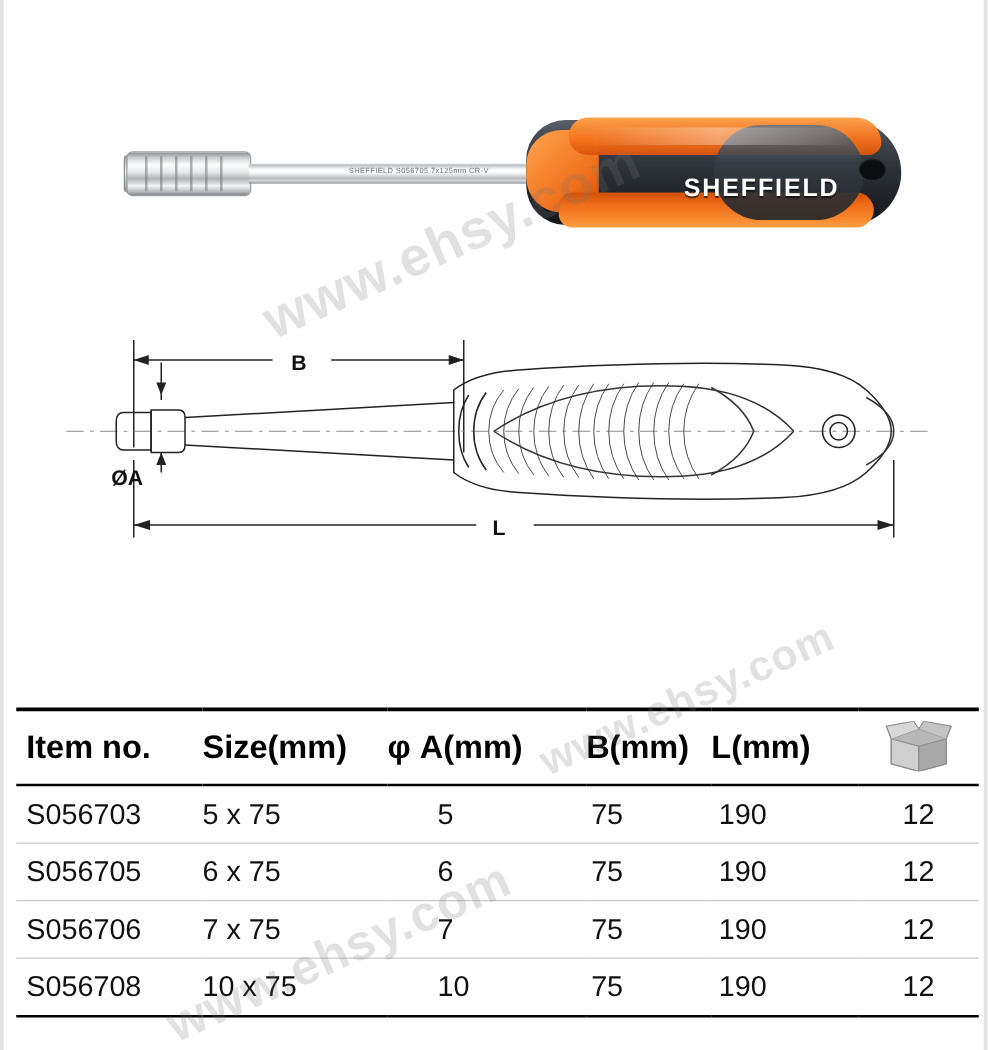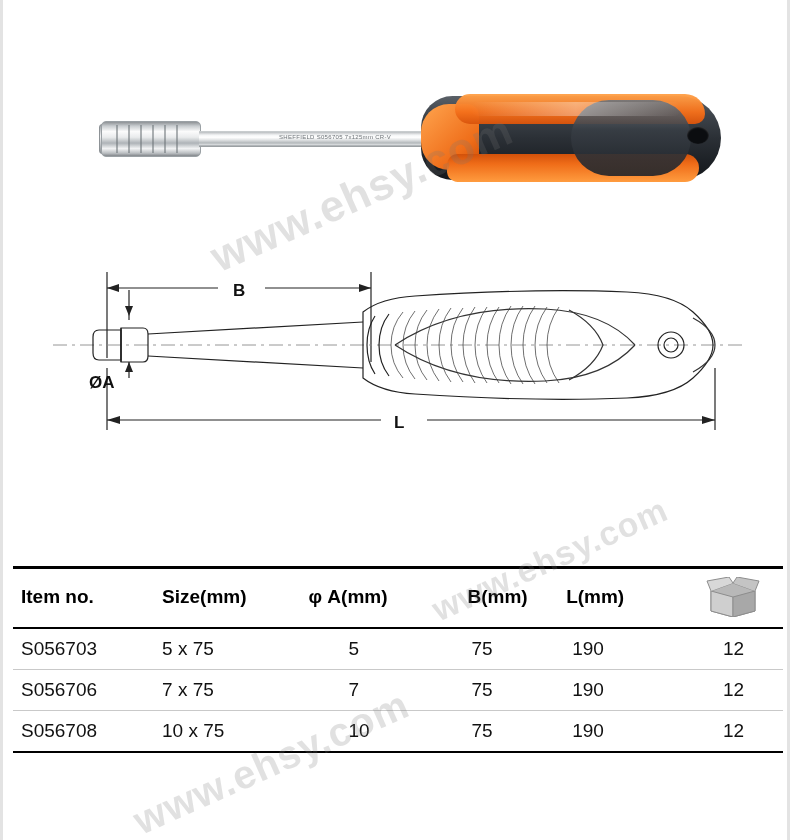--- a/index.html
+++ b/index.html
@@ -169,30 +169,30 @@
     position: absolute;
     left: 10px; top: 566px;
     width: 770px;
   }
   table.spec {
     width: 770px;
     border-collapse: collapse;
     font-family: "Liberation Sans", sans-serif;
   }
   table.spec thead th {
-    font-size: 19px;
+    font-size: 26px;
     font-weight: bold;
     color: #000;
     text-align: left;
     padding: 8px 0 10px 0;
     white-space: nowrap;
   }
   .thead-row { border-top: 3px solid #000; border-bottom: 2px solid #000; }
   table.spec tbody td {
-    font-size: 19px;
+    font-size: 23px;
     color: #111;
     padding: 9px 0 9px 0;
     border-bottom: 1px solid #c9c9c9;
     white-space: nowrap;
   }
   table.spec tbody tr:last-child td { border-bottom: 2px solid #000; }
 
   .col-item   { width: 150px; padding-left: 8px !important; }
   .col-size   { width: 155px; }
   .col-a      { width: 130px; }
@@ -244,20 +244,21 @@
     <div class="shaft"></div>
     <div class="shaft-label">SHEFFIELD  S056705 7x125mm CR-V</div>
 
     <div class="handle">
       <div class="handle-core"></div>
       <div class="handle-orange-tip"></div>
       <div class="handle-orange-top"></div>
       <div class="handle-orange-bot"></div>
       <div class="handle-grip"></div>
       <div class="handle-gloss"></div>
+      <div class="handle-brand">SHEFFIELD</div>
       <div class="handle-hole"></div>
     </div>
   </div>
 
   <div class="drawing-area">
     <svg width="790" height="310" viewBox="0 0 790 310">
       <g stroke="#222" fill="none" stroke-width="1.2">
 
         <line x1="104" y1="22" x2="104" y2="108"></line>
         <line x1="104" y1="38" x2="215" y2="38"></line>
@@ -348,20 +349,28 @@
       <tbody>
         <tr>
           <td class="col-item">S056703</td>
           <td class="col-size">5 x 75</td>
           <td class="col-a">5</td>
           <td class="col-b">75</td>
           <td class="col-l">190</td>
           <td class="col-qty">12</td>
         </tr>
         <tr>
+          <td class="col-item">S056705</td>
+          <td class="col-size">6 x 75</td>
+          <td class="col-a">6</td>
+          <td class="col-b">75</td>
+          <td class="col-l">190</td>
+          <td class="col-qty">12</td>
+        </tr>
+        <tr>
           <td class="col-item">S056706</td>
           <td class="col-size">7 x 75</td>
           <td class="col-a">7</td>
           <td class="col-b">75</td>
           <td class="col-l">190</td>
           <td class="col-qty">12</td>
         </tr>
         <tr>
           <td class="col-item">S056708</td>
           <td class="col-size">10 x 75</td>

